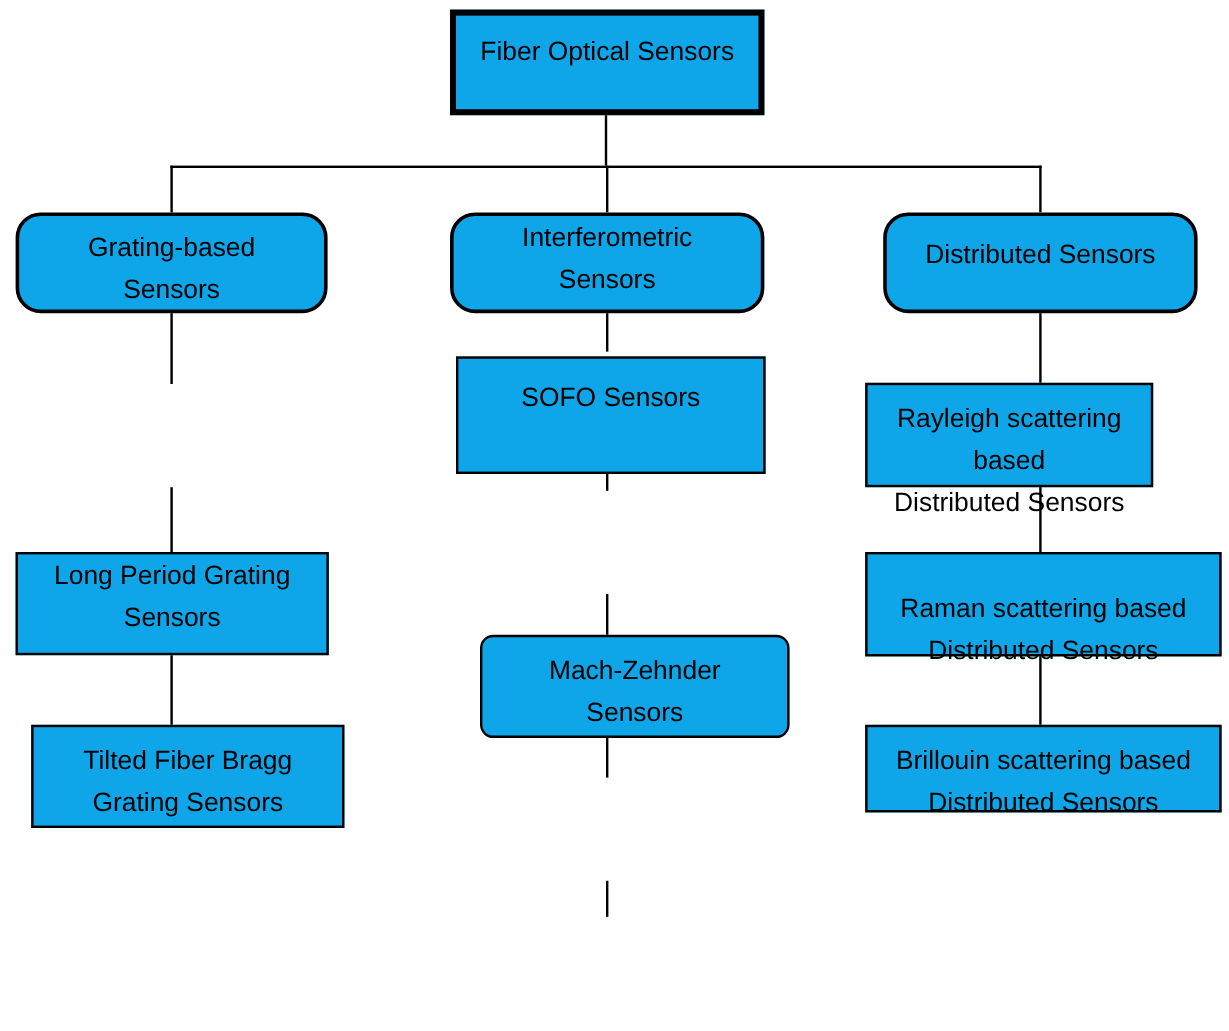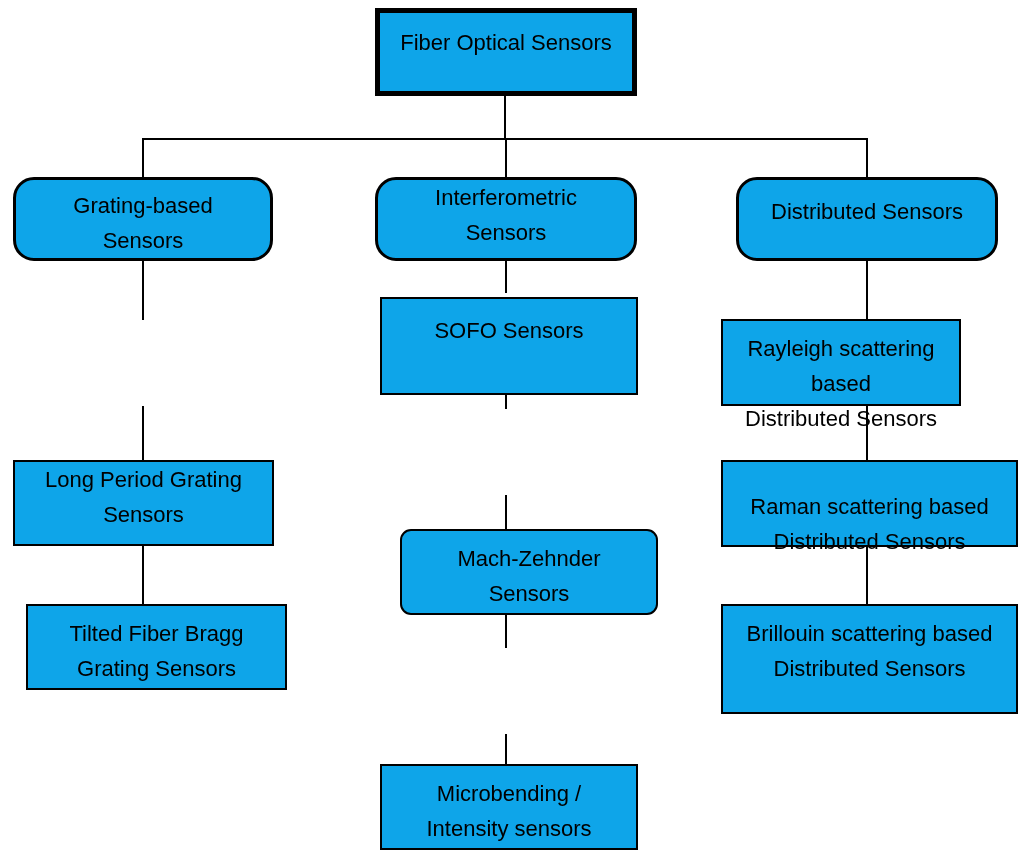--- a/index.html
+++ b/index.html
@@ -66,23 +66,21 @@
   <div class="node branch" style="left:736px; top:177px; width:262px; height:84px; padding-top:14px;">Distributed Sensors</div>
 
   <div class="node leaf" style="left:13px; top:460px; width:261px; height:86px; padding-top:0;">Long Period Grating
 Sensors</div>
   <div class="node leaf" style="left:13px; top:604px; width:261px; height:86px; padding-top:10px;margin-left:13px;">Tilted Fiber Bragg
 Grating Sensors</div>
 
   <div class="node leaf" style="left:380px; top:297px; width:258px; height:98px; padding-top:14px;">SOFO Sensors</div>
   <div class="node leaf" style="left:400px; top:529px; width:258px; height:86px; padding-top:10px;border-radius:11px;">Mach-Zehnder
 Sensors</div>
-  <div class="node leaf" style="left:380px; top:764px; width:258px; height:86px; padding-top:10px;">Microbending /
-Intensity sensors</div>
 
   <div class="node leaf" style="left:721px; top:319px; width:240px; height:87px; padding-top:10px;">Rayleigh scattering based
 Distributed Sensors</div>
   <div class="node leaf" style="left:721px; top:460px; width:297px; height:87px; padding-top:27px;">Raman scattering based
 Distributed Sensors</div>
-  <div class="node leaf" style="left:721px; top:604px; width:297px; height:110px; padding-top:10px;">Brillouin scattering based
+  <div class="node leaf" style="left:721px; top:604px; width:297px; height:73px; padding-top:10px;">Brillouin scattering based
 Distributed Sensors</div>
 
 </div>
 
 </body></html>

